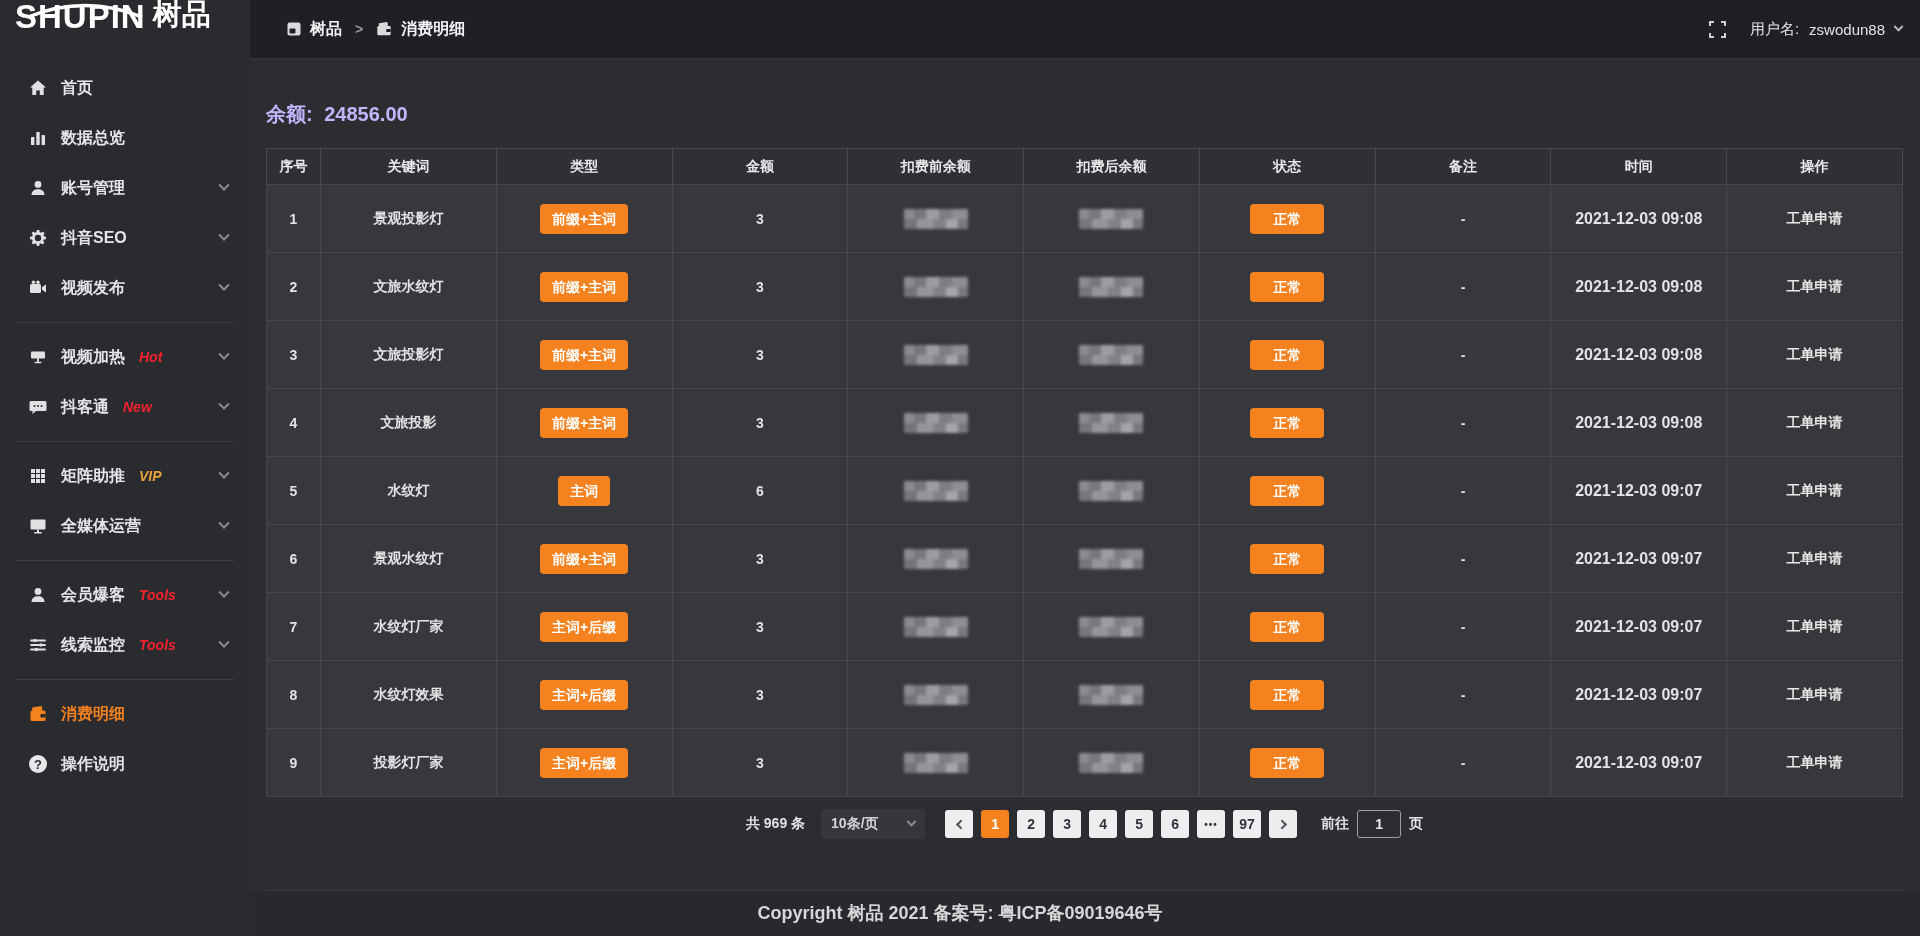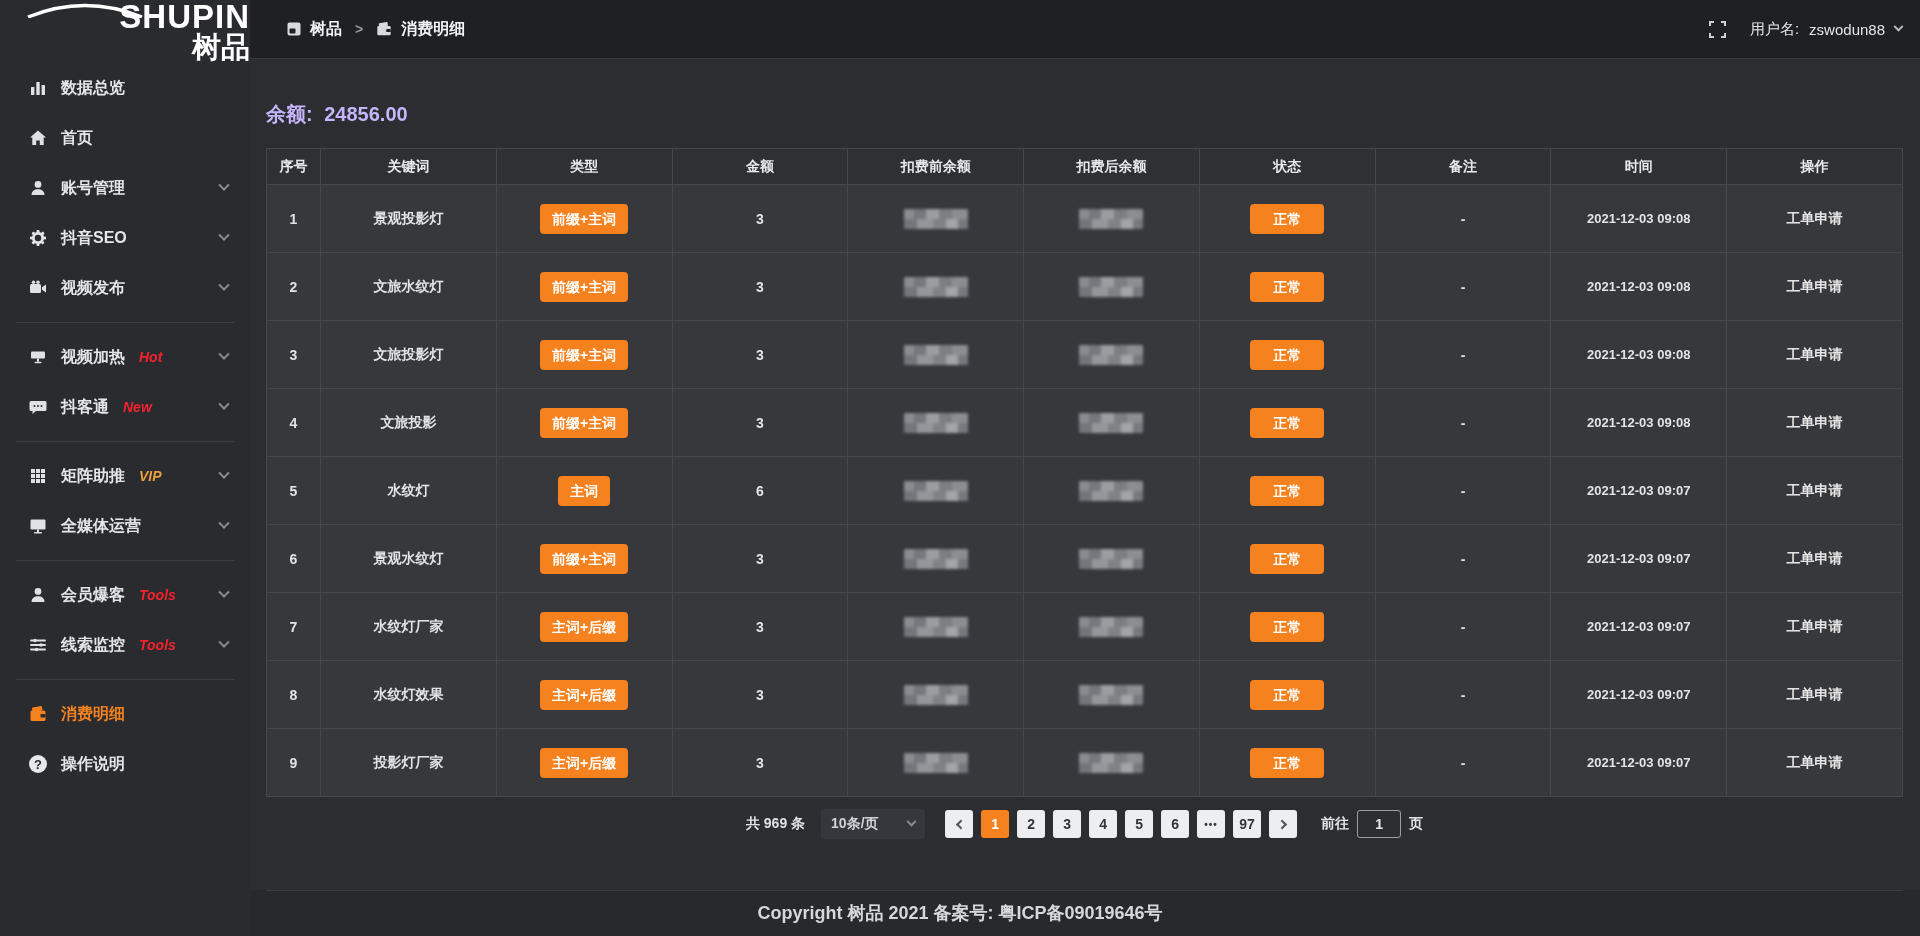--- a/index.html
+++ b/index.html
@@ -5,21 +5,21 @@
   * { margin:0; padding:0; box-sizing:border-box; }
   html,body { width:1920px; height:936px; }
   body {
     font-family:"Liberation Sans","DejaVu Sans",sans-serif;
     background:#2c2d31; color:#dfe0e3; overflow:hidden; position:relative;
   }
   .app { display:flex; width:1920px; height:936px; }
 
   
   .sidebar { width:250px; flex-shrink:0; background:#2a2b2f; position:relative; z-index:2; }
-  .logo { position:relative; height:63px; display:flex; align-items:flex-end; padding:0 0 10px 15px;flex-direction:column; }
+  .logo { position:relative; height:63px; display:flex; align-items:flex-start; padding:0 0 10px 15px; }
   .logo-arc { position:absolute; left:26px; top:3px; }
   .logo-latin { font-size:33px; font-weight:800; color:#fff; letter-spacing:1px; line-height:1; }
   .logo-cjk { font-size:29px; font-weight:800; color:#fff; margin-left:7px; line-height:1; }
   .menu-item { height:50px; display:flex; align-items:center; padding:0 22px 0 28px;
     color:#e4e5e7; font-size:16px; font-weight:600; cursor:pointer; }
   .menu-item .mi-icon { width:20px; height:20px; margin-right:13px; display:flex; align-items:center;
     justify-content:center; color:#e0e1e3; flex-shrink:0; }
   .menu-item.active, .menu-item.active .mi-icon { color:#f5821f; }
   .mi-tag { margin-left:14px; font-style:italic; font-weight:800; font-size:14px; color:#f5222d; }
   .mi-tag.gold { color:#e9a23b; }
@@ -44,21 +44,21 @@
   
   .content { flex:1; padding:0 17px 0 16px; }
   .balance { margin-top:42px; font-size:20px; font-weight:700; color:#c4b5fd; }
   .balance .bal-val { margin-left:6px; }
 
   table { width:1637px; margin-top:20px; border-collapse:collapse; table-layout:fixed; }
   th, td { border:1px solid #47484c; text-align:center; vertical-align:middle;
     overflow:hidden; white-space:nowrap; }
   th { height:36px; background:#2f3034; color:#e8e9eb; font-size:14px; font-weight:700; }
   td { height:68px; background:#37383c; color:#e2e3e5; font-size:14px; font-weight:600; }
-  td.t-time { font-size:13px; }
+  td.t-time { font-size:16px; }
   .badge { display:inline-block; background:#f5821f; color:#fff; font-size:14px; font-weight:600;
     padding:8px 12px; border-radius:4px; line-height:1; }
   .badge-status { padding:8px 23px; }
   .blur-block { width:64px; height:20px; margin:0 auto; border-radius:1px; filter:blur(1.5px); opacity:.9;
     background:
       linear-gradient(90deg,#94959a 0 15%,#7e7f84 15% 35%,#a8a9ad 35% 55%,#85868a 55% 75%,#97989c 75%) top/100% 50% no-repeat,
       linear-gradient(90deg,#7c7d82 0 20%,#a0a1a5 20% 45%,#8a8b8f 45% 65%,#b0b1b5 65% 85%,#808186 85%) bottom/100% 50% no-repeat; }
   .action-link { color:#e5e5e5; font-weight:600; cursor:pointer; text-decoration:none; }
 
   
@@ -104,35 +104,35 @@
             <path d="M2 14 Q59 -9 116 14" stroke="#fff" stroke-width="3.5" fill="none"></path>
           </svg>
       </span>
       <span class="logo-latin">SHUPIN</span>
       <span class="logo-cjk">树品</span>
     </div>
 
     <div class="menu-item">
       <span class="mi-icon">
         <svg width="18" height="18" viewBox="0 0 18 18" fill="currentColor">
+            <path d="M9 1.5 17 8.6h-2.3V16h-3.9v-4.6H7.2V16H3.3V8.6H1Z"></path>
+          </svg>
+      </span>
+      <span class="mi-label">首页</span>
+    </div>
+
+    <div class="menu-item">
+      <span class="mi-icon">
+        <svg width="18" height="18" viewBox="0 0 18 18" fill="currentColor">
             <rect x="2" y="8" width="3.4" height="8" rx="0.6"></rect>
             <rect x="7.3" y="3" width="3.4" height="13" rx="0.6"></rect>
             <rect x="12.6" y="6" width="3.4" height="10" rx="0.6"></rect>
           </svg>
       </span>
       <span class="mi-label">数据总览</span>
-    </div>
-
-    <div class="menu-item">
-      <span class="mi-icon">
-        <svg width="18" height="18" viewBox="0 0 18 18" fill="currentColor">
-            <path d="M9 1.5 17 8.6h-2.3V16h-3.9v-4.6H7.2V16H3.3V8.6H1Z"></path>
-          </svg>
-      </span>
-      <span class="mi-label">首页</span>
     </div>
 
     <div class="menu-item">
       <span class="mi-icon">
         <svg width="18" height="18" viewBox="0 0 18 18" fill="currentColor">
             <circle cx="9" cy="5.4" r="3.4"></circle>
             <path d="M2.5 16c0-3.8 2.9-5.8 6.5-5.8s6.5 2 6.5 5.8Z"></path>
           </svg>
       </span>
       <span class="mi-label">账号管理</span>

